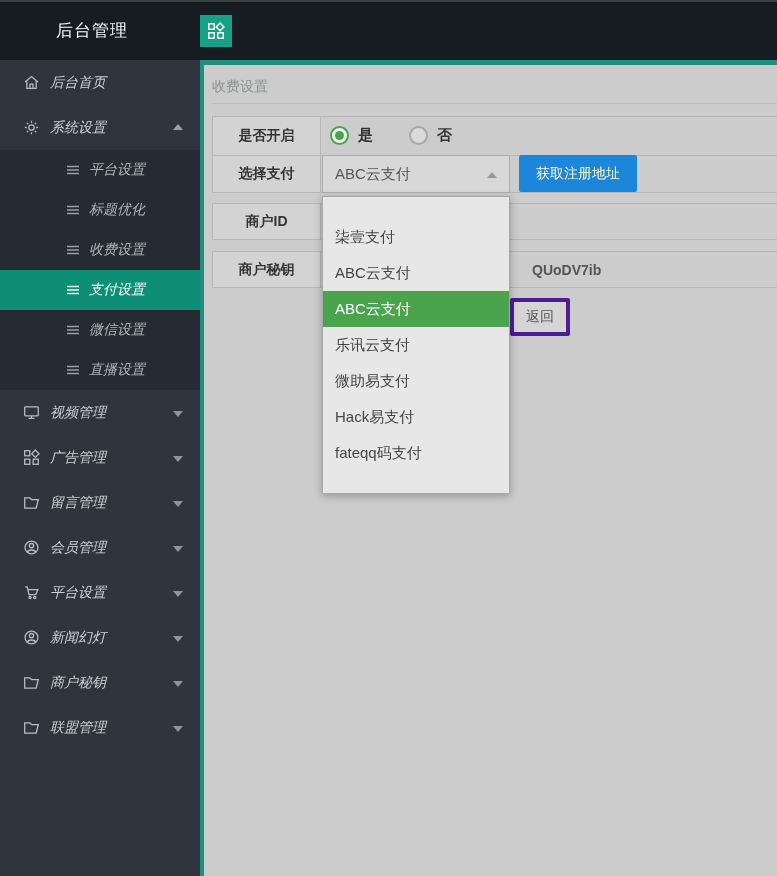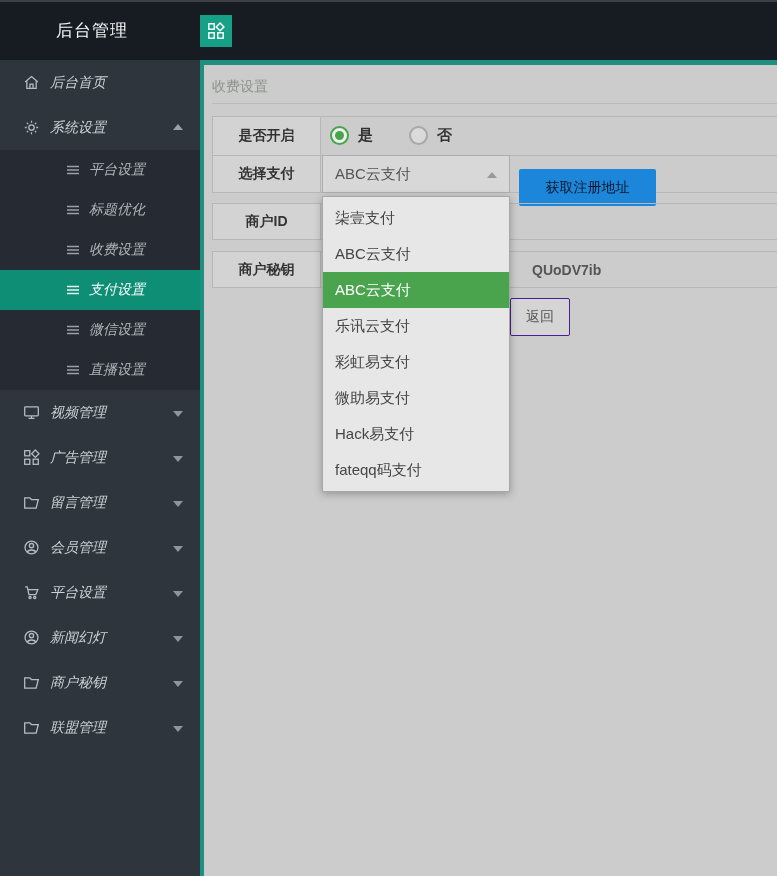--- a/index.html
+++ b/index.html
@@ -66,33 +66,33 @@
   .radio.off { border:2px solid #a7a9a7; background:#d9dad9; }
   .radio-label { margin-left:9px; font-size:15px; color:#333; }
 
   
   .select-display { position:absolute; left:118px; top:90px; width:188px; height:38px;
     border:1px solid #adafad; background:#d7d8d7; display:flex; align-items:center;
     padding-left:12px; font-size:15px; color:#555; cursor:pointer; }
   .select-arrow { position:absolute; right:12px; top:16px; width:0; height:0;
     border-left:5px solid transparent; border-right:5px solid transparent;
     border-bottom:6px solid #999; }
-  .btn-blue { position:absolute; left:315px; top:104px; width:137px; height:37px;
-    background:#1c87da; color:#0f172a; border:none; border-radius:2px;
+  .btn-blue { position:absolute; left:315px; top:90px; width:118px; height:37px;
+    background:#1c87da; color:#fef9c3; border:none; border-radius:2px;
     font-size:14px; cursor:pointer; font-family:inherit; }
   .btn-back { position:absolute; left:306px; top:233px; width:60px; height:38px;
-    background:#d4d5d4; color:#555; border:1px solid #4c1d95; border-radius:2px;
+    background:#d4d5d4; color:#555; border:4px solid #4c1d95; border-radius:2px;
     font-size:14px; cursor:pointer; font-family:inherit; }
 
   .key-text { font-size:14px; color:#555; padding-left:211px; white-space:nowrap;
     overflow:hidden; }
 
   
   .dropdown { position:absolute; left:118px; top:131px; width:188px;
-    background:#e6e7e6; border:1px solid #a6a8a6; padding:3px 0;
+    background:#e6e7e6; border:1px solid #a6a8a6; padding:22px 0;
     box-shadow:0 2px 8px rgba(0,0,0,.28); z-index:10; }
   .dd-item { height:36px; line-height:36px; padding-left:12px; font-size:15px;
     color:#454545; cursor:pointer; white-space:nowrap; }
   .dd-item.selected { background:#4aa44e; color:#fff; }
 </style>
 </head>
 <body>
 
 <div class="header">
   <div class="app-title">后台管理</div>
@@ -327,19 +327,18 @@
       </div>
   </div>
 
   <button class="btn-back">返回</button>
 
   <div class="dropdown">
     <div class="dd-item">柒壹支付</div>
     <div class="dd-item">ABC云支付</div>
     <div class="dd-item selected">ABC云支付</div>
     <div class="dd-item">乐讯云支付</div>
-    <div class="dd-item">彩虹易支付</div>
     <div class="dd-item">微助易支付</div>
     <div class="dd-item">Hack易支付</div>
     <div class="dd-item">fateqq码支付</div>
   </div>
 
 </div>
 
 </body></html>

